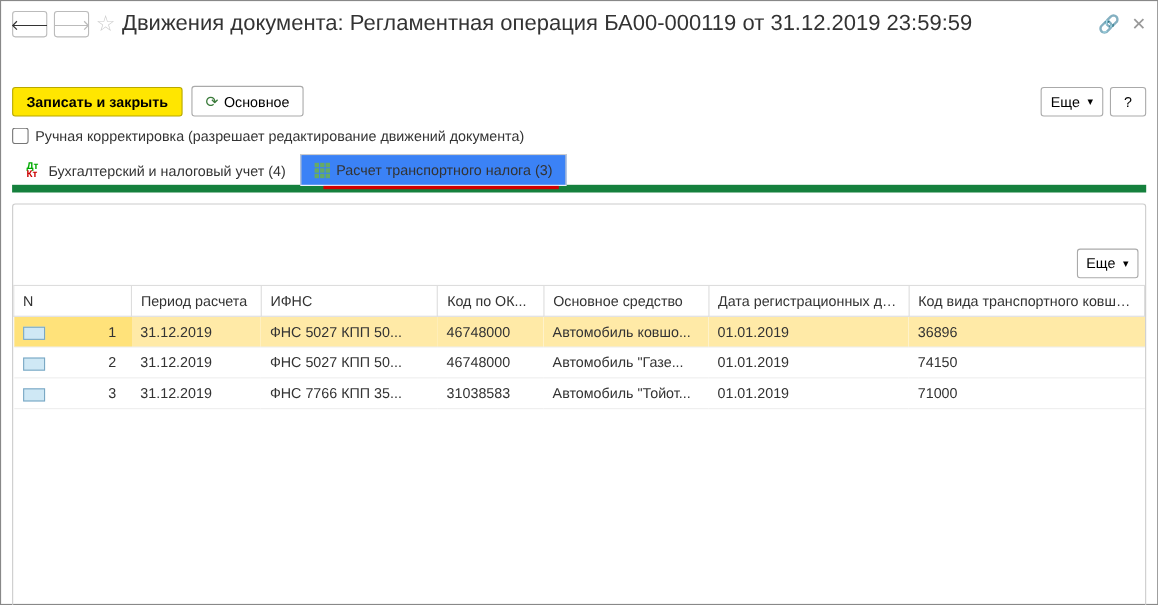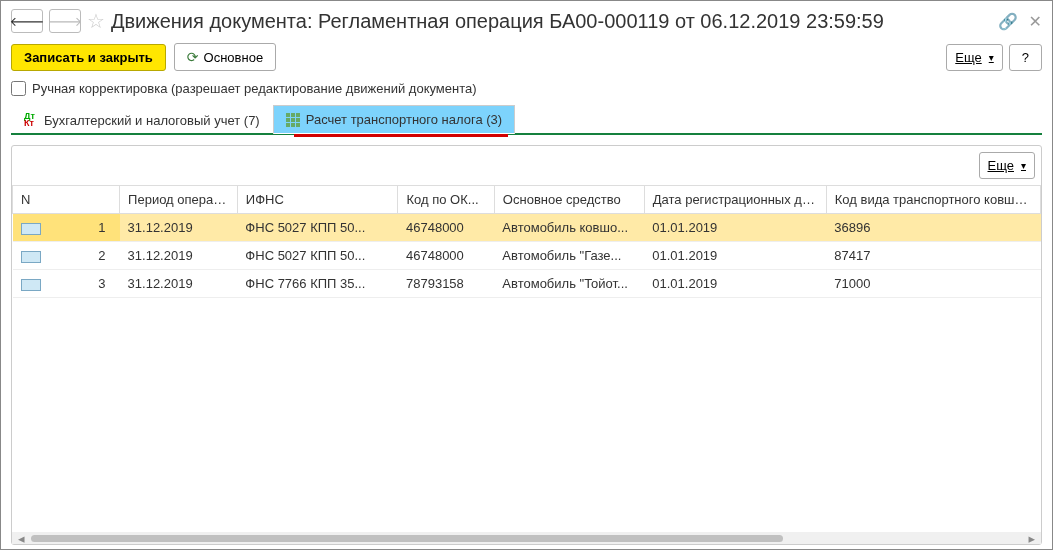--- a/index.html
+++ b/index.html
@@ -6,29 +6,29 @@
 body { font-family: Arial, sans-serif; font-size: 13px; color: #333; background: #fff; }
 .window { width: 1053px; height: 550px; border: 1px solid #888; padding: 8px 10px; position: relative; }
 .title-row { display: flex; align-items: center; gap: 6px; margin-bottom: 10px; }
 .nav-btn { width: 32px; height: 24px; border: 1px solid #bbb; border-radius: 3px; background: #fff; display: flex; align-items: center; justify-content: center; cursor: pointer; }
 .nav-btn.disabled { color: #bbb; }
 .star { color: #ccc; font-size: 20px; cursor: pointer; }
 .title-text { font-size: 20px; font-weight: normal; flex: 1; }
 .title-icons { display: flex; gap: 10px; color: #999; }
 .title-icons span { cursor: pointer; font-size: 16px; }
 .toolbar { display: flex; align-items: center; gap: 8px; margin-bottom: 10px; }
-.btn { border: 1px solid #aaa; border-radius: 3px; padding: 5px 12px; background: #fff; cursor: pointer; display: flex; align-items: center; gap: 5px; font-size: 13px; }
+.btn { border: 1px solid #aaa; border-radius: 3px; padding: 5px 12px; background: #fff; cursor: pointer; display: flex; align-items: center; gap: 5px; font-size: 13px; margin-top: 34px; }
 .btn-primary { background: #ffe600; border-color: #b8a800; font-weight: bold; }
-.btn-more { padding: 5px 8px; text-decoration: underline; }
+.btn-more { padding: 5px 8px; }
 .toolbar-right { margin-left: auto; display: flex; gap: 6px; }
 .checkbox-row { display: flex; align-items: flex-end; gap: 6px; margin-bottom: 8px; }
 .checkbox-row input { width: 15px; height: 15px; }
-.tabs { display: flex; border-bottom: 2px solid #15803d; margin-bottom: 10px; }
+.tabs { display: flex; border-bottom: 7px solid #15803d; margin-bottom: 10px; }
 .tab { padding: 6px 12px; border: 1px solid transparent; border-bottom: none; display: flex; align-items: center; gap: 6px; cursor: pointer; position: relative; top: 1px; }
-.tab.active { border-color: #ccc; background: #7dd3fc; border-bottom: 1px solid #fff; }
+.tab.active { border-color: #ccc; background: #3b82f6; border-bottom: 1px solid #fff; }
 .tab.active::after { content: ""; position: absolute; bottom: -4px; left: 20px; right: 6px; height: 3px; background: #d20000; }
 .tab-icon { width: 14px; height: 14px; display: inline-block; }
 .icon-dt { font-size: 9px; font-weight: bold; line-height: 7px; }
 .icon-dt .d { color: #0a0; }
 .icon-dt .k { color: #c00; }
 .icon-grid { display: grid; grid-template-columns: repeat(3,4px); grid-template-rows: repeat(3,4px); gap: 1px; }
 .icon-grid span { background: #6a6; }
 .panel { border: 1px solid #ccc; border-radius: 3px; height: 400px; position: relative; display: flex; flex-direction: column; }
 .panel-toolbar { display: flex; justify-content: flex-end; padding: 6px; }
 .table-wrap { flex: 1; overflow: hidden; border-top: 1px solid #ddd; }
@@ -52,21 +52,21 @@
 .chevron { font-size: 10px; margin-left: 2px; }
 </style>
 </head>
 <body>
 <div class="window">
 
 <div class="title-row">
   <div class="nav-btn">🡐</div>
   <div class="nav-btn disabled">🡒</div>
   <span class="star">☆</span>
-  <span class="title-text">Движения документа: Регламентная операция БА00-000119 от 06.12.2019 23:59:59</span>
+  <span class="title-text">Движения документа: Регламентная операция БА00-000119 от 31.12.2019 23:59:59</span>
   <div class="title-icons">
     <span>🔗</span>
     <span>✕</span>
   </div>
 </div>
 
 <div class="toolbar">
   <button class="btn btn-primary">Записать и закрыть</button>
   <button class="btn">
     <span class="refresh-icon">⟳</span>
@@ -82,21 +82,21 @@
 </div>
 
 <div class="checkbox-row">
   <input type="checkbox" style="">
   <label>Ручная корректировка (разрешает редактирование движений документа)</label>
 </div>
 
 <div class="tabs">
   <div class="tab">
     <span class="tab-icon icon-dt"><span class="d">Дт</span><br><span class="k">Кт</span></span>
-    <span>Бухгалтерский и налоговый учет (7)</span>
+    <span>Бухгалтерский и налоговый учет (4)</span>
   </div>
   <div class="tab active">
     <span class="tab-icon">
           <span class="icon-grid">
             <span></span>
             <span></span>
             <span></span>
             <span></span>
             <span></span>
             <span></span>
@@ -123,21 +123,21 @@
             <col class="col-period">
             <col class="col-ifns">
             <col class="col-kod">
             <col class="col-os">
             <col class="col-date">
             <col class="col-kvid">
       </colgroup>
       <thead>
         <tr>
           <th>N</th>
-          <th>Период операция</th>
+          <th>Период расчета</th>
           <th>ИФНС</th>
           <th>Код по ОК...</th>
           <th>Основное средство</th>
           <th>Дата регистрационных данных</th>
           <th>Код вида транспортного ковшо...</th>
         </tr>
       </thead>
       <tbody id="tbody">
             <tr class="selected">
               <td><span class="row-icon"></span><span class="row-n">1</span></td>
@@ -148,27 +148,27 @@
               <td>01.01.2019</td>
               <td>36896</td>
             </tr>
             <tr>
               <td><span class="row-icon"></span><span class="row-n">2</span></td>
               <td>31.12.2019</td>
               <td>ФНС 5027 КПП 50...</td>
               <td>46748000</td>
               <td>Автомобиль "Газе...</td>
               <td>01.01.2019</td>
-              <td>87417</td>
+              <td>74150</td>
             </tr>
             <tr>
               <td><span class="row-icon"></span><span class="row-n">3</span></td>
               <td>31.12.2019</td>
               <td>ФНС 7766 КПП 35...</td>
-              <td>78793158</td>
+              <td>31038583</td>
               <td>Автомобиль "Тойот...</td>
               <td>01.01.2019</td>
               <td>71000</td>
             </tr>
           </tbody>
     </table>
   </div>
   <div class="scrollbar">
     <span style="margin-right:6px;color:#888">◂</span>
     <div class="scroll-thumb"></div>

